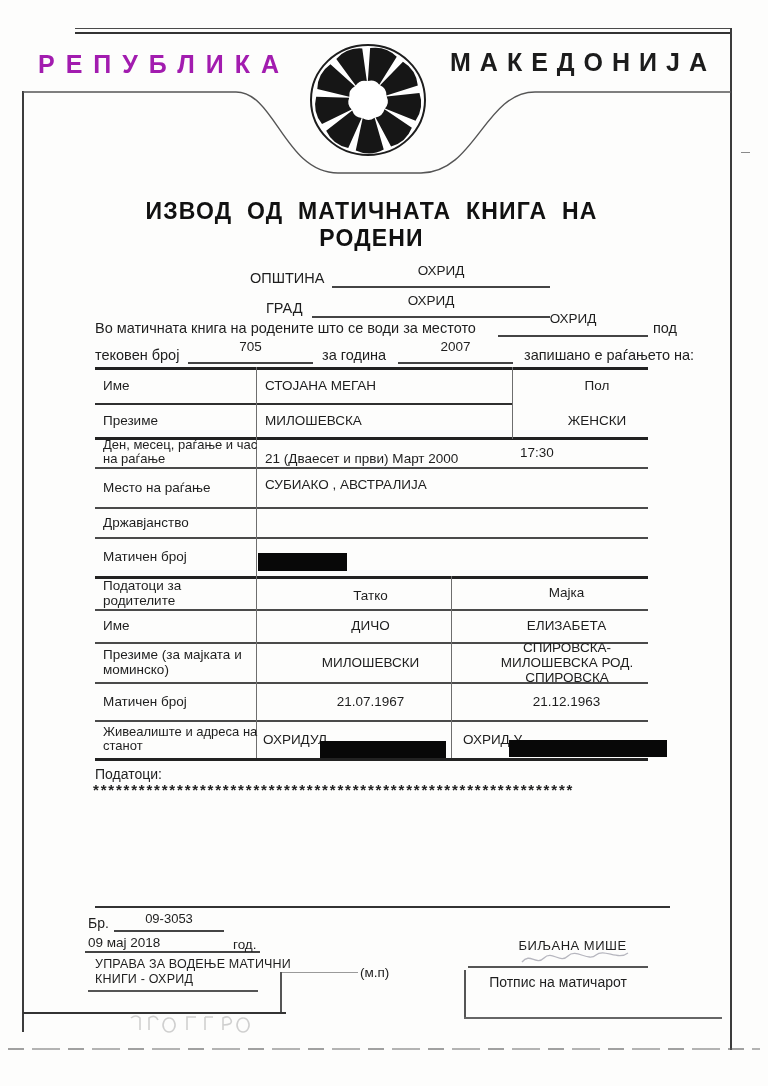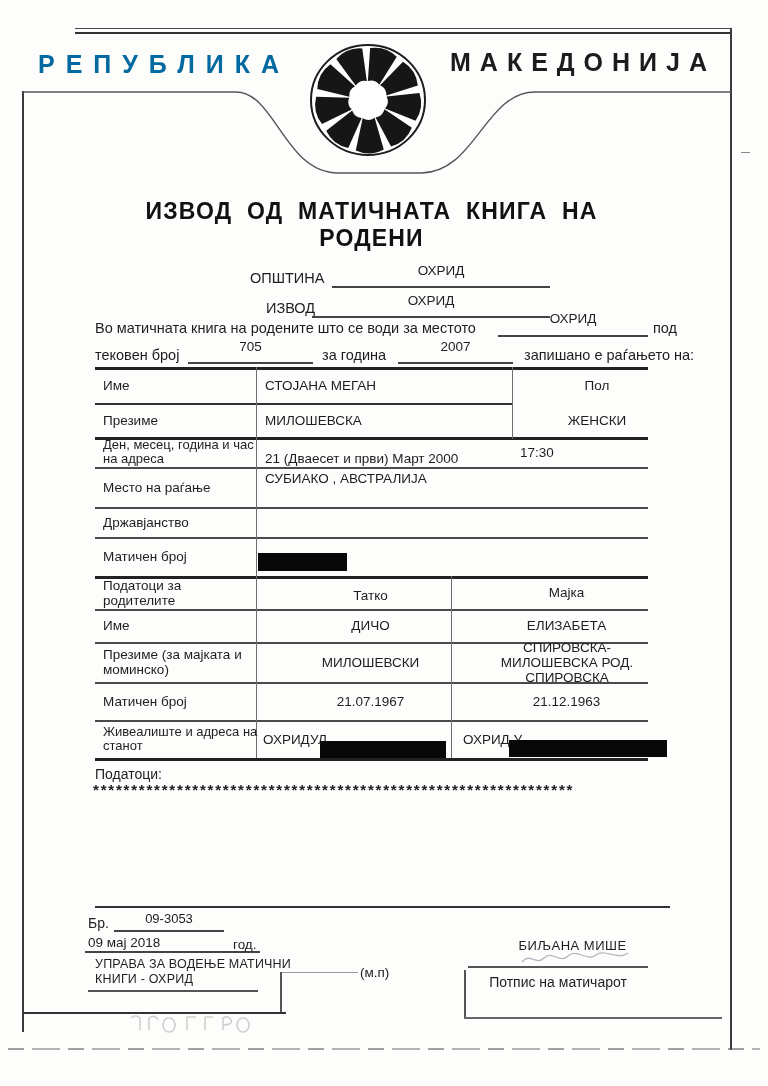--- a/index.html
+++ b/index.html
@@ -42,30 +42,30 @@
       <path d="M54 40 L46 8 Q60 1 74 8 L66 40 Q60 36 54 40 Z" transform="rotate(98 60 58)"></path>
       <path d="M54 40 L46 8 Q60 1 74 8 L66 40 Q60 36 54 40 Z" transform="rotate(138 60 58)"></path>
       <path d="M54 40 L46 8 Q60 1 74 8 L66 40 Q60 36 54 40 Z" transform="rotate(178 60 58)"></path>
       <path d="M54 40 L46 8 Q60 1 74 8 L66 40 Q60 36 54 40 Z" transform="rotate(218 60 58)"></path>
       <path d="M54 40 L46 8 Q60 1 74 8 L66 40 Q60 36 54 40 Z" transform="rotate(258 60 58)"></path>
       <path d="M54 40 L46 8 Q60 1 74 8 L66 40 Q60 36 54 40 Z" transform="rotate(298 60 58)"></path>
       <path d="M54 40 L46 8 Q60 1 74 8 L66 40 Q60 36 54 40 Z" transform="rotate(338 60 58)"></path>
     </g>
   </svg>
 
-  <div class="abs" style="left:38px;top:50px;font-size:25px;font-weight:600;letter-spacing:11px;color:#0369a1;">РЕПУБЛИКА</div>
+  <div class="abs" style="left:38px;top:50px;font-size:25px;font-weight:600;letter-spacing:11px;color:#a21caf;">РЕПУБЛИКА</div>
   <div class="abs" style="left:450px;top:48px;font-size:25px;font-weight:600;letter-spacing:9px;color:#1c1c1c;">МАКЕДОНИЈА</div>
 
   <div class="abs fuzzy" style="left:95px;top:198px;width:553px;text-align:center;font-size:23px;font-weight:700;letter-spacing:1.2px;word-spacing:7px;color:#111;">ИЗВОД ОД МАТИЧНАТА КНИГА НА РОДЕНИ</div>
 
   <div class="abs val" style="left:250px;top:270px;font-size:14.5px;">ОПШТИНА</div>
   <div class="ln" style="left:332px;top:286px;width:218px;height:1.5px;background:#444;"></div>
   <div class="overline-val" style="left:332px;top:263px;width:218px;">ОХРИД</div>
 
-  <div class="abs val" style="left:266px;top:300px;font-size:14.5px;">ИЗВОД</div>
+  <div class="abs val" style="left:266px;top:300px;font-size:14.5px;">ГРАД</div>
   <div class="ln" style="left:312px;top:316px;width:238px;height:1.5px;background:#444;"></div>
   <div class="overline-val" style="left:312px;top:293px;width:238px;">ОХРИД</div>
 
   <div class="abs" style="left:95px;top:320px;font-size:14.5px;">Во матичната книга на родените што се води за местото</div>
   <div class="ln" style="left:498px;top:335px;width:150px;height:1.5px;background:#444;"></div>
   <div class="overline-val" style="left:498px;top:311px;width:150px;">ОХРИД</div>
   <div class="abs" style="left:653px;top:320px;font-size:14.5px;">под</div>
 
   <div class="abs" style="left:95px;top:347px;font-size:14.5px;">тековен број</div>
   <div class="ln" style="left:188px;top:362px;width:125px;height:1.5px;background:#444;"></div>
@@ -96,26 +96,26 @@
 
     <div class="flexc lbl" style="left:8px;top:0;width:150px;height:36px;">Име</div>
     <div class="flexc val" style="left:170px;top:0;width:240px;height:36px;">СТОЈАНА МЕГАН</div>
 
     <div class="flexc lbl" style="left:8px;top:36px;width:150px;height:34px;">Презиме</div>
     <div class="flexc val" style="left:170px;top:36px;width:240px;height:34px;">МИЛОШЕВСКА</div>
 
     <div class="flexc ctr val" style="left:417px;top:2px;width:136px;height:32px;">Пол</div>
     <div class="flexc ctr val" style="left:417px;top:36px;width:136px;height:34px;">ЖЕНСКИ</div>
 
-    <div class="flexc lbl" style="left:8px;top:70px;width:155px;height:30px;font-size:13px;line-height:14px;">Ден, месец, година и час на адреса</div>
+    <div class="flexc lbl" style="left:8px;top:70px;width:155px;height:30px;font-size:13px;line-height:14px;">Ден, месец, раѓање и час на раѓање</div>
     <div class="flexc val" style="left:170px;top:70px;width:250px;height:42px;">21 (Дваесет и први) Март 2000</div>
     <div class="flexc val" style="left:425px;top:70px;width:80px;height:30px;">17:30</div>
 
     <div class="flexc lbl" style="left:8px;top:100px;width:150px;height:40px;">Место на раѓање</div>
-    <div class="flexc val" style="left:170px;top:94px;width:300px;height:35px;">СУБИАКО , АВСТРАЛИЈА</div>
+    <div class="flexc val" style="left:170px;top:100px;width:300px;height:35px;">СУБИАКО , АВСТРАЛИЈА</div>
 
     <div class="flexc lbl" style="left:8px;top:140px;width:150px;height:30px;">Државјанство</div>
 
     <div class="flexc lbl" style="left:8px;top:170px;width:150px;height:39px;">Матичен број</div>
     <div class="redact" style="left:163px;top:186px;width:89px;height:18px;"></div>
 
     <div class="flexc lbl" style="left:8px;top:209px;width:152px;height:33px;">Податоци за родителите</div>
     <div class="flexc ctr val" style="left:161px;top:209px;width:195px;height:38px;">Татко</div>
     <div class="flexc ctr val" style="left:356px;top:209px;width:197px;height:33px;">Мајка</div>
 

